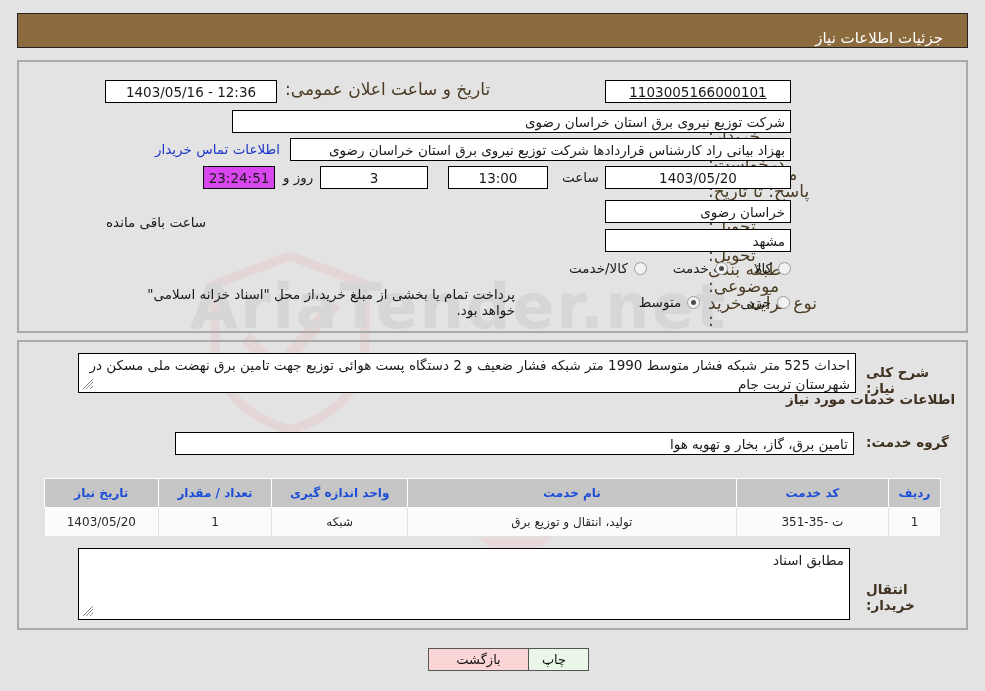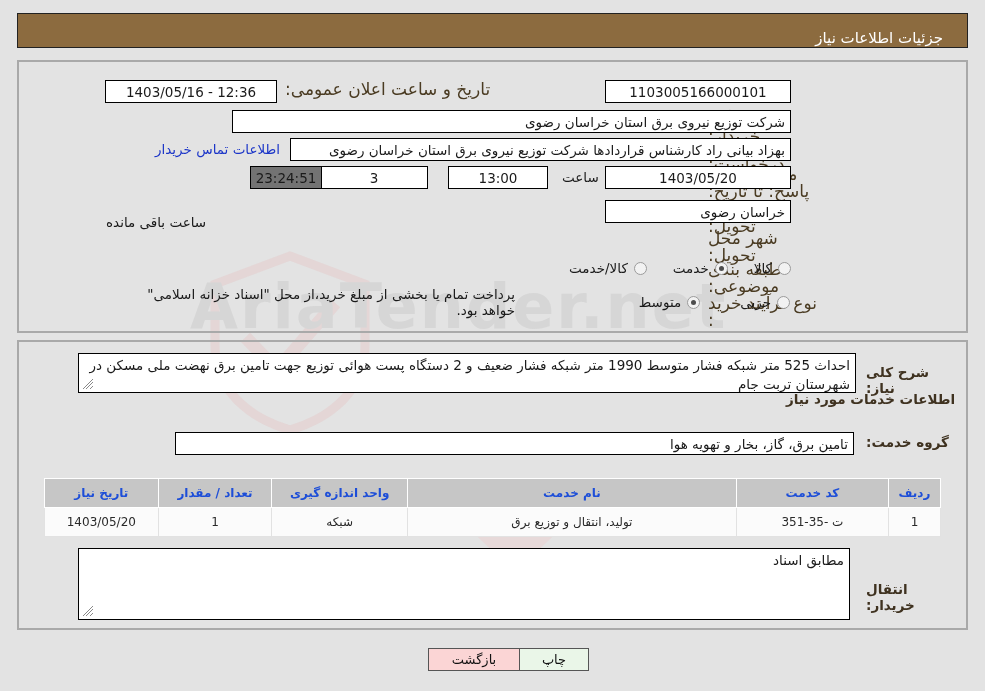--- a/index.html
+++ b/index.html
@@ -106,21 +106,21 @@
     color: #1a1a1a;
     display: flex;
     align-items: center;
     padding: 0 5px;
     height: 23px;
     overflow: hidden;
     white-space: nowrap;
   }
   .fld.center { justify-content: center; }
   .fld.right  { justify-content: flex-start; }
-  .fld.yellow { background: #737373; margin-left: 47px; }
+  .fld.yellow { background: #d946ef; }
   .plain {
     font-size: 13.5px;
     color: #1a1a1a;
   }
   .link {
     font-size: 13.5px;
     color: #1b35c8;
     text-decoration: none;
     cursor: pointer;
   }
@@ -218,21 +218,21 @@
     height: 23px;
     min-width: 64px;
     display: flex;
     align-items: center;
     justify-content: center;
     cursor: pointer;
     position: absolute;
     z-index: 4;
   }
   .btn-print { background: #eaf6e8; left: 519px; top: 648px; width: 70px; }
-  .btn-back  { background: #fbd5d5; left: 428px; top: 648px; width: 92px; }
+  .btn-back  { background: #fbd5d5; left: 428px; top: 648px; width: 101px; }
 </style>
 </head>
 <body>
 
 <div id="page">
 
   <div class="watermark">
     <svg class="wm-shield" width="170" height="185" viewBox="0 0 170 185">
       <path d="M85 6 L160 34 L160 96 C160 140 126 168 85 180 C44 168 10 140 10 96 L10 34 Z" fill="none" stroke="#e6b9b9" stroke-width="9"></path>
       <path d="M45 92 L72 120 L126 58" fill="none" stroke="#e6b9b9" stroke-width="13" stroke-linecap="square"></path>
@@ -245,21 +245,21 @@
 
   <div class="title-bar">
     <span>جزئیات اطلاعات نیاز</span>
   </div>
 
   <div class="panel"></div>
 
   <div class="row" style="left:708px; top:81px;">
     <div class="lbl" style="width:112px;">شماره نیاز:</div>
   </div>
-  <div class="fld center" style="position:absolute; left:605px; top:80px; width:186px; z-index:4;">1103005166000101</div>
+  <div class="fld center" style="position:absolute; left:605px; top:80px; width:186px; z-index:4;text-decoration:underline;">1103005166000101</div>
 
   <div class="row" style="left:285px; top:81px;">
     <div class="lbl">تاریخ و ساعت اعلان عمومی:</div>
   </div>
   <div class="fld center" style="position:absolute; left:105px; top:80px; width:172px; z-index:4;">12:36 - 1403/05/16</div>
 
   <div class="row" style="left:708px; top:111px;">
     <div class="lbl" style="width:112px;">نام دستگاه خریدار:</div>
   </div>
   <div class="fld right" style="position:absolute; left:232px; top:110px; width:559px; z-index:4;">شرکت توزیع نیروی برق استان خراسان رضوی</div>
@@ -282,20 +282,21 @@
   <div class="plain" style="position:absolute; left:106px; top:169px; z-index:4;margin-top:45px;">ساعت باقی مانده</div>
 
   <div class="row" style="left:708px; top:201px;">
     <div class="lbl" style="width:112px;">استان محل تحویل:</div>
   </div>
   <div class="fld right" style="position:absolute; left:605px; top:200px; width:186px; z-index:4;">خراسان رضوی</div>
 
   <div class="row" style="left:708px; top:230px;">
     <div class="lbl" style="width:112px;">شهر محل تحویل:</div>
   </div>
+  <div class="fld right" style="position:absolute; left:605px; top:229px; width:186px; z-index:4;">مشهد</div>
 
   <div class="row" style="left:708px; top:261px;">
     <div class="lbl" style="width:112px;">طبقه بندی موضوعی:</div>
   </div>
   <div style="position:absolute; left:536px; top:260px; width:255px; display:flex; align-items:center; justify-content:flex-start; gap:26px; z-index:4;">
     <div class="radio-wrap">
       <span class="radio"></span>
       <span>کالا</span>
     </div>
     <div class="radio-wrap">

